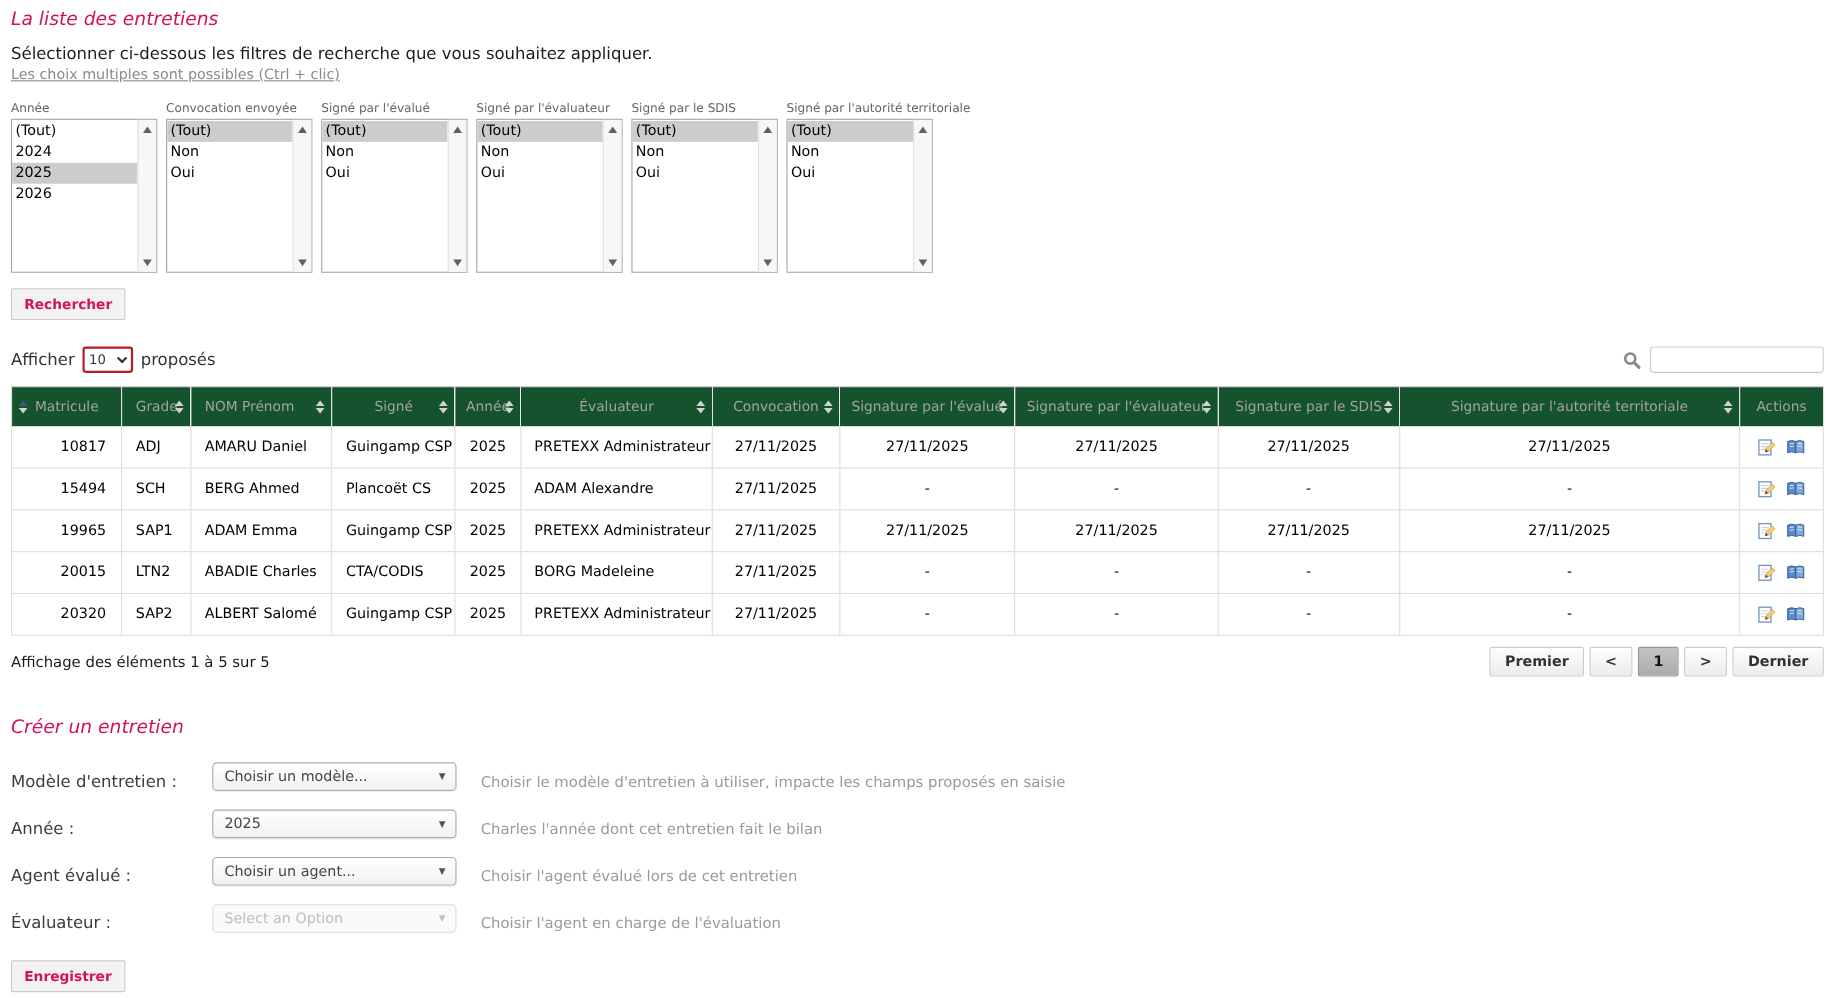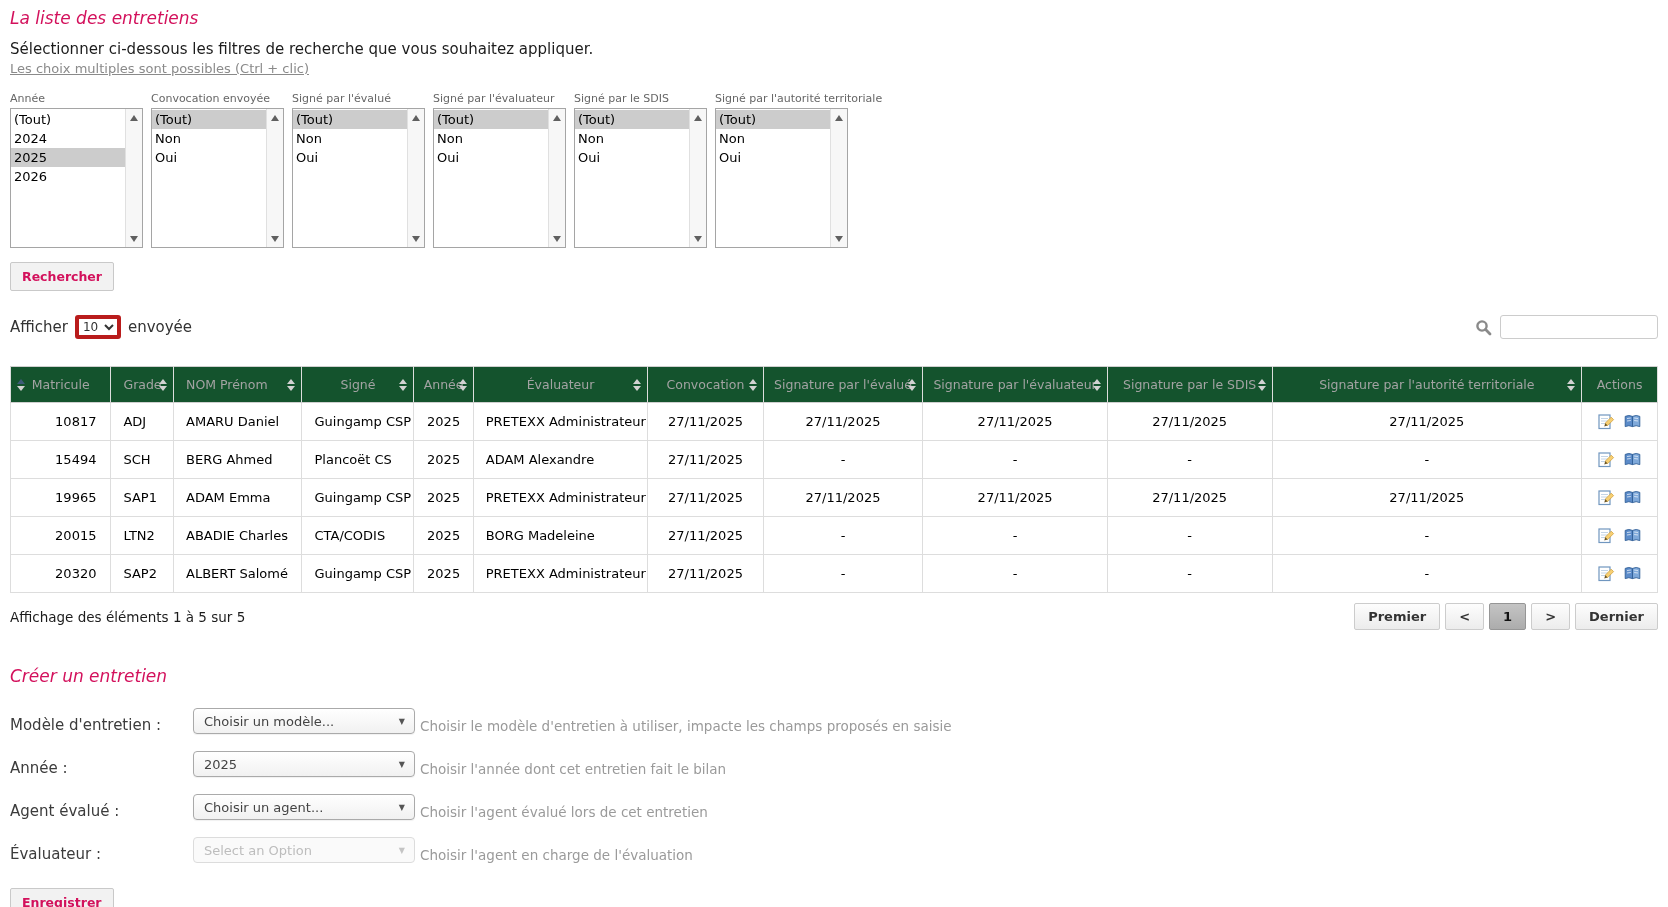--- a/index.html
+++ b/index.html
@@ -41,25 +41,25 @@
 
   
   .btn {
     display:inline-block; background:#f2f2f2; border:1px solid #c9c9c9;
     border-radius:2px; color:#d3115c; font-weight:bold; font-size:12.5px;
     padding:6px 11px; cursor:pointer; font-family:inherit;
   }
   .btn-search { margin-bottom:24px; }
 
   
-  .table-controls { display:flex; justify-content:space-between; margin-bottom:27px; }
+  .table-controls { display:flex; justify-content:space-between; margin-bottom:12px; }
   .length-ctrl { display:flex; align-items:center; gap:7px; font-size:15px; color:#333; }
   .length-ctrl select {
     width:46px; height:24px; font-size:12px; color:#333;
-    border:4px solid #b91c1c; border-radius:3px; background:#fff; font-family:inherit;
+    border:2px solid #b91c1c; border-radius:3px; background:#fff; font-family:inherit;
   }
   .search-ctrl { display:flex; align-items:center; gap:8px; }
   .search-ctrl input {
     width:158px; height:24px; border:1px solid #ccc; border-radius:3px;
     font-size:13px; padding:0 6px; font-family:inherit;
   }
 
   
   table.grid { width:100%; border-collapse:collapse; table-layout:fixed; }
   .grid th {
@@ -103,21 +103,21 @@
   .form-label { width:183px; font-size:15px; color:#3c3c3c; }
   .dropdown {
     width:222px; height:26px; border:1px solid #aaa; border-radius:4px;
     background:linear-gradient(#fff,#f1f1f1); box-shadow:0 1px 1px rgba(0,0,0,0.06);
     display:flex; align-items:center; padding:0 22px 0 10px;
     font-size:13px; color:#444; position:relative; cursor:pointer; white-space:nowrap; overflow:hidden;
   }
   .dropdown .dd-arrow { position:absolute; right:9px; top:50%; transform:translateY(-50%); font-size:8px; color:#555; }
   .dropdown.disabled { border-color:#dcdcdc; background:#fafafa; color:#bdbdbd; cursor:default; box-shadow:none; }
   .dropdown.disabled .dd-arrow { color:#c4c4c4; }
-  .field-hint { margin-left:5px; font-size:13.5px; color:#9a9a9a; }
+  .field-hint { margin-left:22px; font-size:13.5px; color:#9a9a9a; }
   .btn-save { margin-top:8px; }
 </style>
 </head>
 <body>
 
 <section>
   <h1 class="section-title">La liste des entretiens</h1>
   <p class="intro">Sélectionner ci-dessous les filtres de recherche que vous souhaitez appliquer.</p>
   <p class="intro-hint">Les choix multiples sont possibles (Ctrl + clic)</p>
 
@@ -241,21 +241,21 @@
   </div>
 
   <button class="btn btn-search">Rechercher</button>
 
   <div class="table-controls">
     <div class="length-ctrl">
       <span>Afficher</span>
       <select>
         <option>10</option>
       </select>
-      <span>envoyée</span>
+      <span>proposés</span>
     </div>
     <div class="search-ctrl">
       <span style="display:inline-flex;">
         <svg width="17" height="17" viewBox="0 0 17 17">
             <circle cx="7" cy="7" r="4.6" fill="none" stroke="#8a8a8a" stroke-width="2.4"></circle>
             <line x1="10.6" y1="10.6" x2="15" y2="15" stroke="#8a8a8a" stroke-width="2.8" stroke-linecap="round"></line>
           </svg>
       </span>
       <input type="text" value="" style="">
     </div>
@@ -572,21 +572,21 @@
     </div>
     <div class="field-hint">Choisir le modèle d'entretien à utiliser, impacte les champs proposés en saisie</div>
   </div>
 
   <div class="form-row">
     <div class="form-label">Année :</div>
     <div class="dropdown">
       <span>2025</span>
       <span class="dd-arrow">▼</span>
     </div>
-    <div class="field-hint">Choisir l'année dont cet entretien fait le bilan</div>
+    <div class="field-hint">Charles l'année dont cet entretien fait le bilan</div>
   </div>
 
   <div class="form-row">
     <div class="form-label">Agent évalué :</div>
     <div class="dropdown">
       <span>Choisir un agent...</span>
       <span class="dd-arrow">▼</span>
     </div>
     <div class="field-hint">Choisir l'agent évalué lors de cet entretien</div>
   </div>

